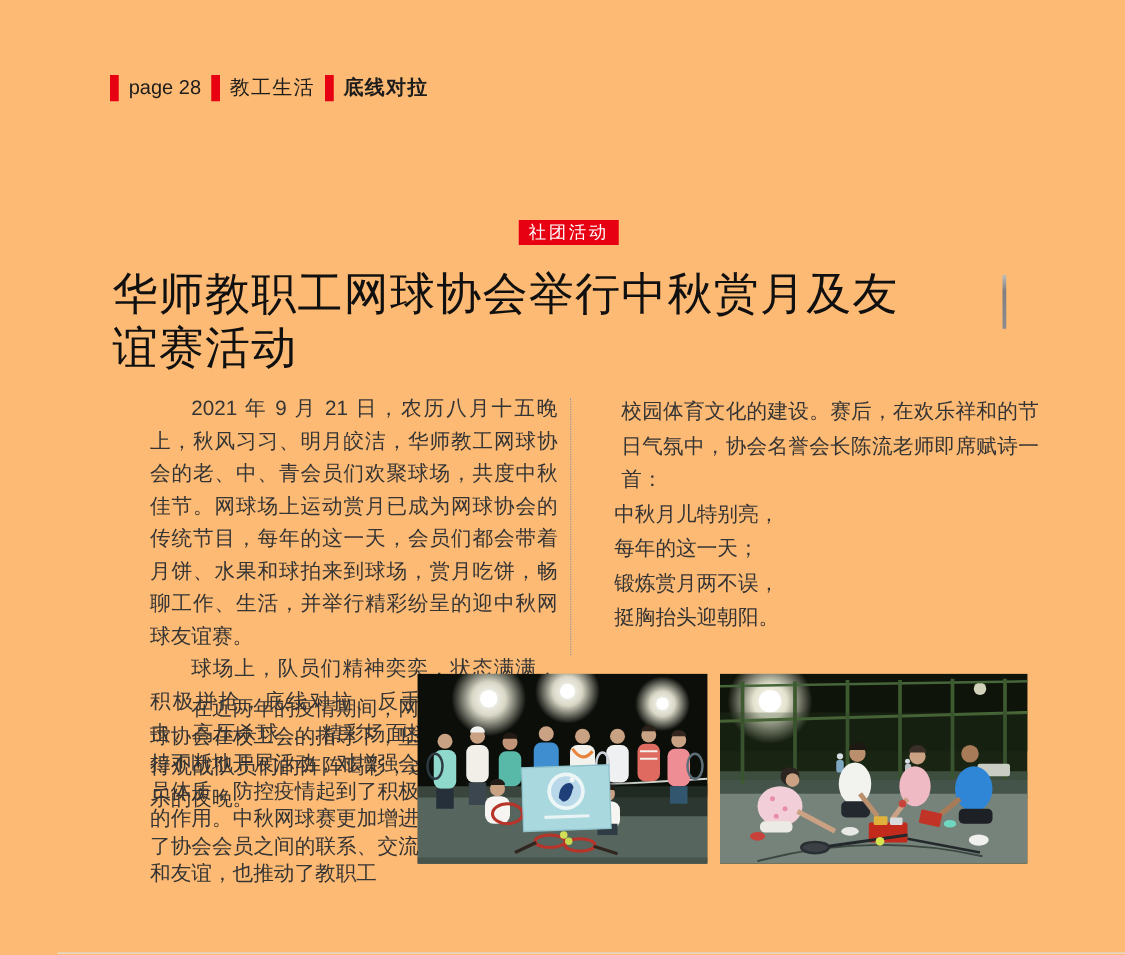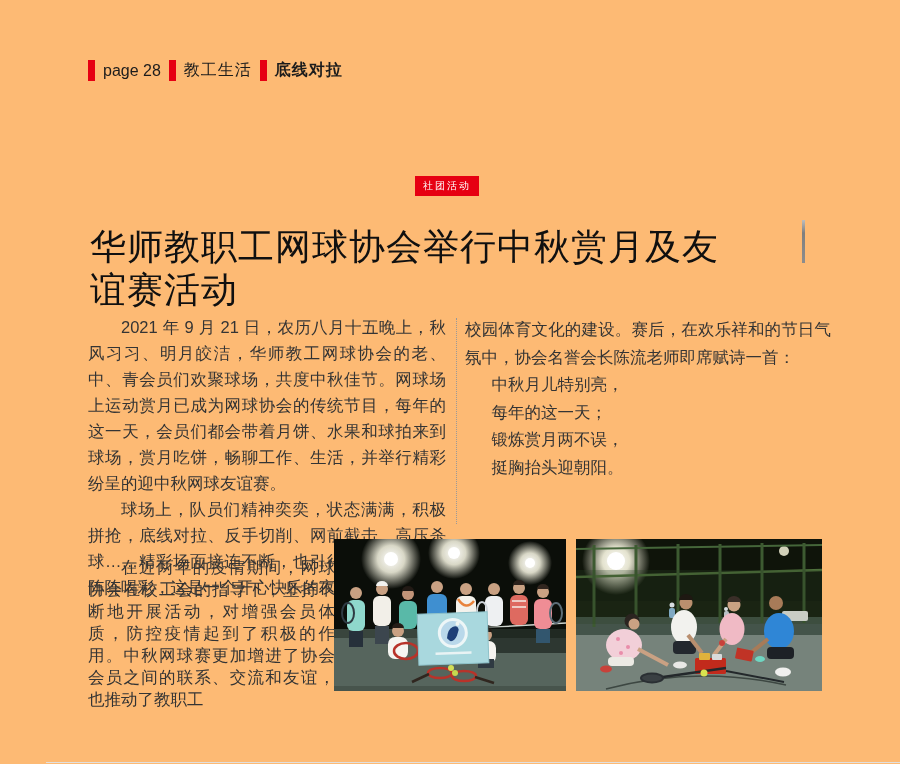--- a/index.html
+++ b/index.html
@@ -24,42 +24,42 @@
     font-size:16px;color:#1c1c1c;
   }
   .red-bar{display:inline-block;width:7px;height:21px;background:var(--accent-red);margin:0 8px 0 0;}
   .red-bar.mid{margin:0 8px;}
   .header .section{letter-spacing:1px;}
   .header .subsection{font-weight:bold;letter-spacing:1px;}
   
   .badge{
     position:absolute;left:415px;top:176px;
     background:var(--accent-red);color:#ffffff;
-    font-size:10px;line-height:19px;height:20px;
+    font-size:14px;line-height:19px;height:20px;
     padding:0 8px;letter-spacing:2px;
   }
   
   .title{
     position:absolute;left:90px;top:213px;width:710px;
     font-size:36px;line-height:43px;color:#101010;
-    font-weight:500;letter-spacing:1px;margin-top:12px;
+    font-weight:500;letter-spacing:1px;
   }
   .title-rule{
     position:absolute;left:802px;top:220px;width:3px;height:43px;
     background:linear-gradient(#bdbdbd,#7f7f7f 30%,#8d8d8d);
   }
   
   .col{
     position:absolute;
     font-size:16.5px;
     text-align:justify;
     text-justify:inter-ideograph;
     color:#343434;
   }
-  .col p{text-indent:2em;}
+  .col p{text-indent:2em;margin-left:32px;}
   .left-col{left:88px;top:314px;width:358px;line-height:26px;}
   .left-col-narrow{left:88px;top:556px;width:247px;line-height:22px;}
   .right-col{left:465px;top:316px;width:366px;line-height:27.5px;}
   .right-col .lead{text-indent:0;}
   .poem{padding-left:1.6em;}
   .poem div{line-height:27.5px;}
   .col-divider{
     position:absolute;left:456px;top:318px;height:206px;width:0;
     border-left:1px dotted var(--divider);
   }

